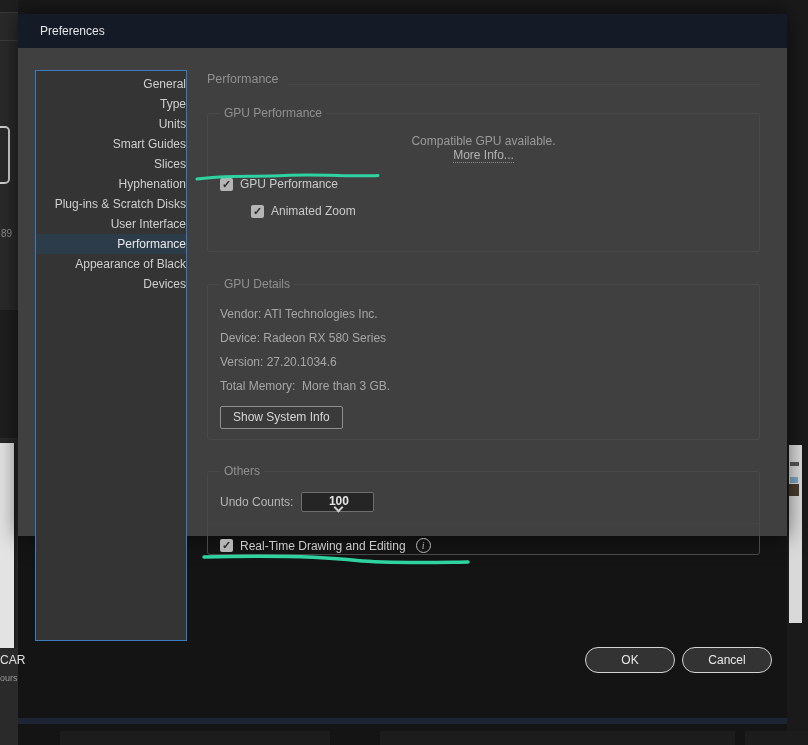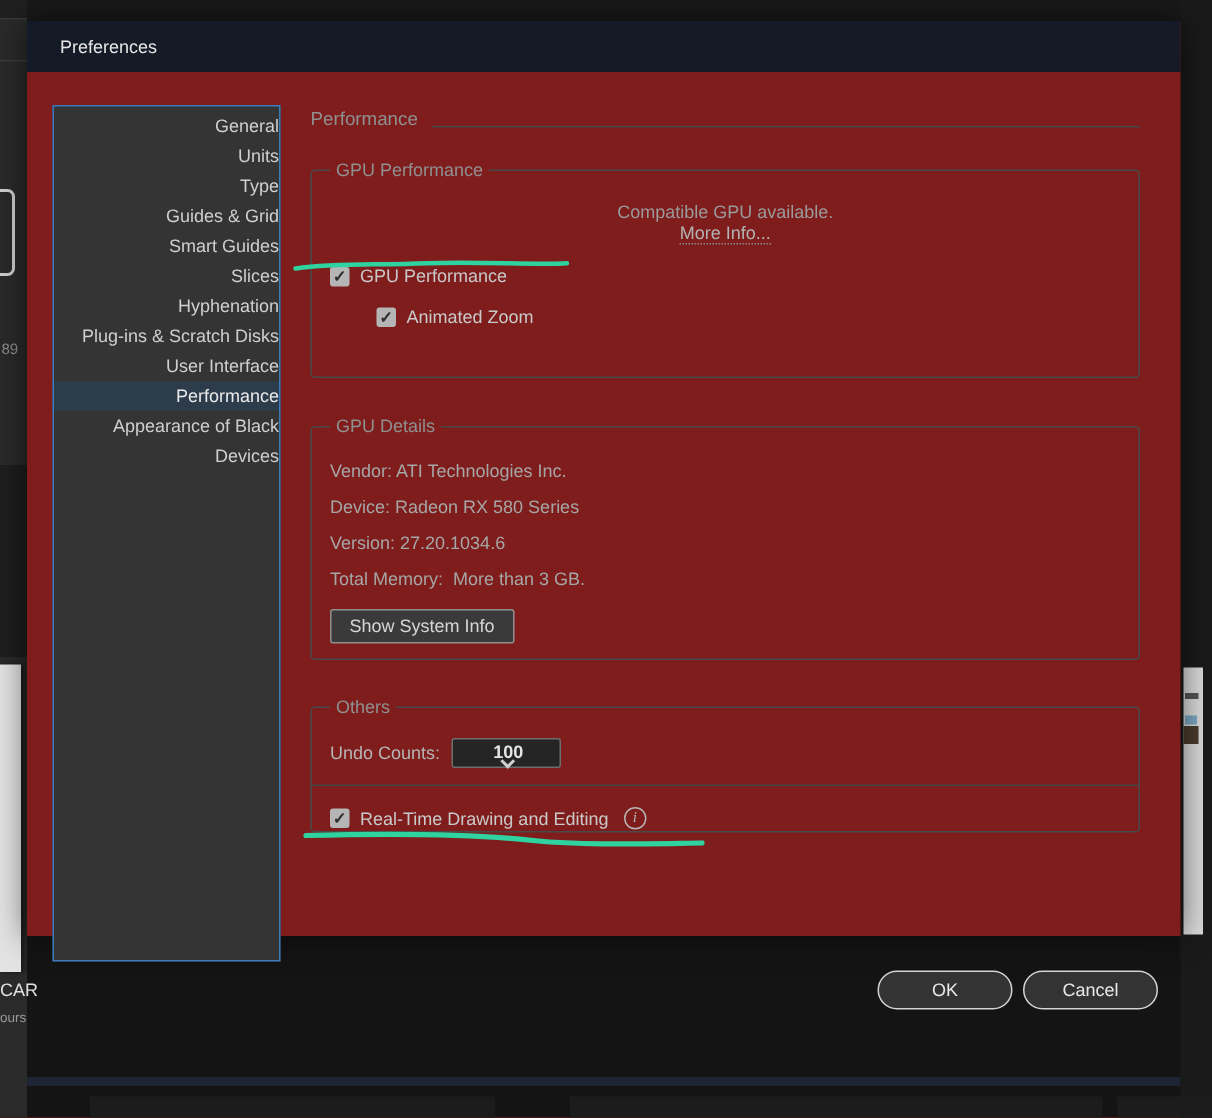--- a/index.html
+++ b/index.html
@@ -31,22 +31,22 @@
   .bg-right-mark2 { position:absolute; left:790px; top:477px; width:8px; height:6px; background:#7ba7c0; }
   .bg-right-mark3 { position:absolute; left:789px; top:484px; width:10px; height:12px; background:#4a3b2e; }
 
   .bg-bottom-seg { position:absolute; top:731px; height:14px; background:#1c1c1c; }
   .seg1 { left:60px;  width:270px; }
   .seg2 { left:380px; width:355px; }
   .seg3 { left:745px; width:63px; }
 
   
   .dialog {
-    position:absolute; left:18px; top:14px; width:769px; height:610px;
-    background:#7f1d1d; box-shadow:0 0 20px rgba(0,0,0,.6);
+    position:absolute; left:18px; top:14px; width:769px; height:522px;
+    background:#404040; box-shadow:0 0 20px rgba(0,0,0,.6);
   }
   .titlebar {
     position:absolute; left:0; top:0; width:100%; height:34px;
     background:#151a27; display:flex; align-items:center; padding-left:22px;
     font-size:12px; color:#e6e6e6;
   }
   .bottomstrip { position:absolute; left:0; top:704px; width:100%; height:6px; background:#1d2433; }
 
   
   .sidebar {
@@ -151,23 +151,22 @@
 <div class="bg-bottom-seg seg3"></div>
 
 <div class="dialog">
 
   <div class="titlebar">
     <span>Preferences</span>
   </div>
 
   <div class="sidebar">
     <div class="side-item">General</div>
+    <div class="side-item">Type</div>
     <div class="side-item">Units</div>
-    <div class="side-item">Type</div>
-    <div class="side-item">Guides &amp; Grid</div>
     <div class="side-item">Smart Guides</div>
     <div class="side-item">Slices</div>
     <div class="side-item">Hyphenation</div>
     <div class="side-item">Plug-ins &amp; Scratch Disks</div>
     <div class="side-item">User Interface</div>
     <div class="side-item selected">Performance</div>
     <div class="side-item">Appearance of Black</div>
     <div class="side-item">Devices</div>
   </div>
 

